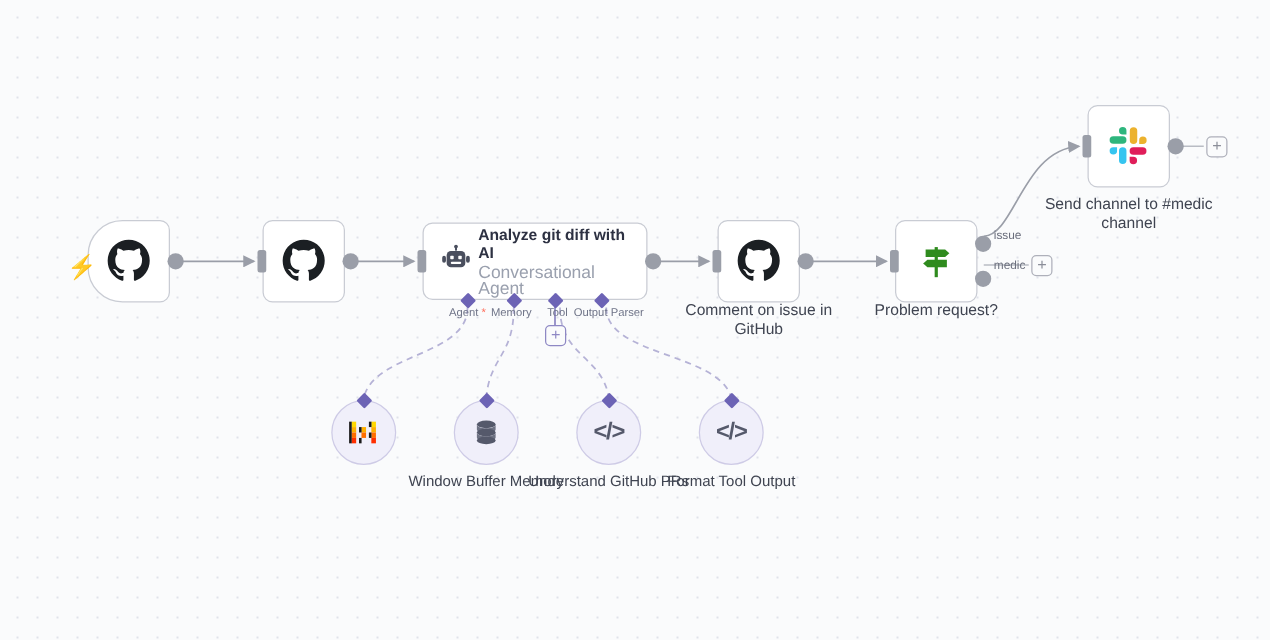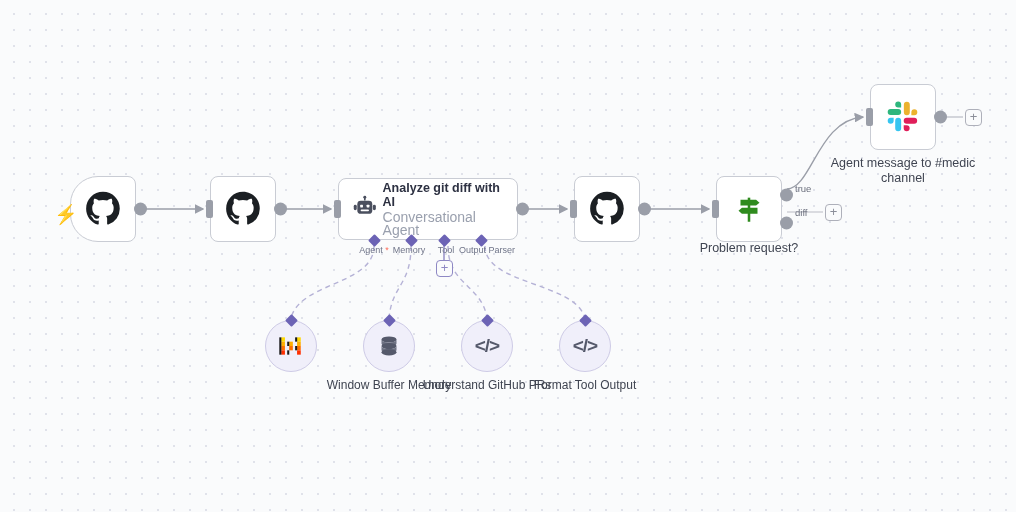--- a/index.html
+++ b/index.html
@@ -177,48 +177,49 @@
     <span class="out-port"></span>
     <svg width="36" height="36" viewBox="0 0 24 24">
       <path fill="#1b1f23" d="M12 .5C5.73.5.75 5.48.75 11.75c0 4.95 3.2 9.14 7.65 10.62.56.1.77-.24.77-.54
       0-.27-.01-1.16-.02-2.1-3.11.68-3.77-1.32-3.77-1.32-.51-1.3-1.25-1.64-1.25-1.64-1.02-.7.08-.68.08-.68
       1.13.08 1.72 1.16 1.72 1.16 1 1.72 2.63 1.22 3.27.94.1-.73.39-1.22.71-1.5-2.48-.28-5.09-1.24-5.09-5.52
       0-1.22.44-2.22 1.15-3-.12-.28-.5-1.42.11-2.96 0 0 .94-.3 3.08 1.15a10.7 10.7 0 0 1 5.61 0c2.14-1.45
       3.08-1.15 3.08-1.15.61 1.54.23 2.68.11 2.96.72.78 1.15 1.78 1.15 3 0 4.29-2.61 5.23-5.1 5.51.4.35.76
       1.03.76 2.08 0 1.5-.01 2.71-.01 3.08 0 .3.2.65.78.54a11.26 11.26 0 0 0 7.64-10.62C23.25 5.48 18.27.5 12 .5z"></path>
     </svg>
   </div>
+  <div class="node-label" style="left:607px;top:241px;">Comment on issue in GitHub</div>
 
   <div class="node" style="left:716px;top:176px;">
     <span class="in-port"></span>
     <span class="out-port p1"></span>
     <span class="out-port p2"></span>
     <svg width="34" height="34" viewBox="0 0 24 24">
       <rect x="11.1" y="4" width="1.8" height="17" fill="#2f8b1e"></rect>
       <path d="M6 5.4h11l2.4 2.1L17 9.6H6z" fill="#2f8b1e"></path>
       <path d="M18 11.2H7l-2.4 2.1L7 15.4h11z" fill="#2f8b1e"></path>
     </svg>
   </div>
   <div class="node-label" style="left:749px;top:241px;">Problem request?</div>
 
-  <div class="io-label" style="left:795px;top:183px;">true</div>
-  <div class="io-label" style="left:795px;top:207px;">diff</div>
+  <div class="io-label" style="left:795px;top:183px;">issue</div>
+  <div class="io-label" style="left:795px;top:207px;">medic</div>
   <div class="plus" style="left:825px;top:204px;">+</div>
 
   <div class="node" style="left:870px;top:84px;">
     <span class="in-port"></span>
     <span class="out-port"></span>
     <svg width="34" height="34" viewBox="0 0 24 24">
       <path fill="#36c5f0" d="M5.4 14.6a2.1 2.1 0 1 1-2.1-2.1h2.1v2.1zm1.1 0a2.1 2.1 0 0 1 4.2 0v5.3a2.1 2.1 0 0 1-4.2 0v-5.3z"></path>
       <path fill="#2eb67d" d="M8.6 5.3a2.1 2.1 0 1 1 2.1-2.1v2.1H8.6zm0 1.1a2.1 2.1 0 0 1 0 4.2H3.3a2.1 2.1 0 0 1 0-4.2h5.3z"></path>
       <path fill="#ecb22e" d="M17.9 8.6a2.1 2.1 0 1 1 2.1 2.1h-2.1V8.6zm-1.1 0a2.1 2.1 0 0 1-4.2 0V3.3a2.1 2.1 0 0 1 4.2 0v5.3z"></path>
       <path fill="#e01e5a" d="M14.6 17.9a2.1 2.1 0 1 1-2.1 2.1v-2.1h2.1zm0-1.1a2.1 2.1 0 0 1 0-4.2h5.3a2.1 2.1 0 0 1 0 4.2h-5.3z"></path>
     </svg>
   </div>
-  <div class="node-label" style="left:903px;top:156px;">Agent message to #medic channel</div>
+  <div class="node-label" style="left:903px;top:156px;">Send channel to #medic channel</div>
   <div class="plus" style="left:965px;top:109px;">+</div>
 
   <div class="subnode" style="left:265px;top:320px;">
     <span class="diamond"></span>
     <svg width="26" height="26" viewBox="0 0 24 24">
       <rect x="3" y="4" width="3.4" height="4" fill="#ffd800"></rect>
       <rect x="17.6" y="4" width="3.4" height="4" fill="#ffd800"></rect>
       <rect x="3" y="8" width="3.4" height="4" fill="#ffaf00"></rect>
       <rect x="10.3" y="8" width="3.4" height="4" fill="#ffaf00"></rect>
       <rect x="17.6" y="8" width="3.4" height="4" fill="#ffaf00"></rect>

